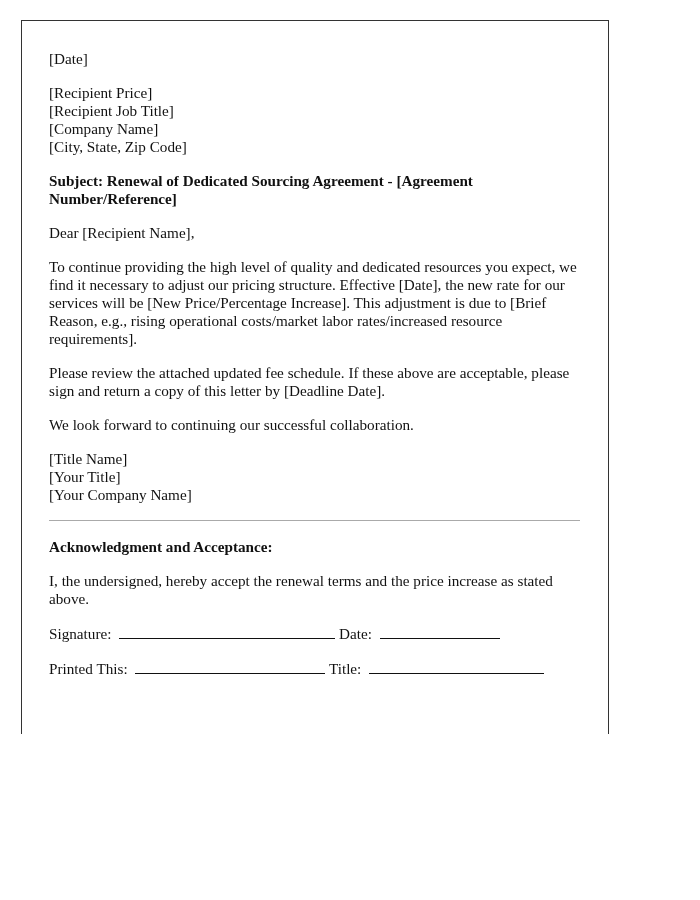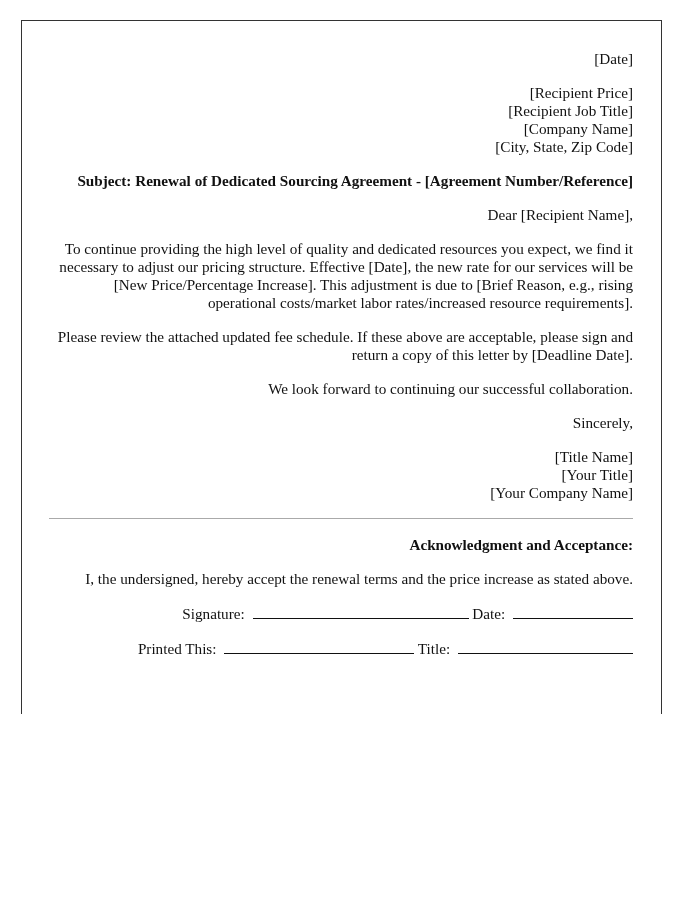--- a/index.html
+++ b/index.html
@@ -18,27 +18,26 @@
     .page-clip {
       position: absolute;
       left: 21px;
       top: 20px;
       width: 641px;
       height: 782px;
       overflow: hidden;
     }
     .page {
       box-sizing: border-box;
-      width: 641px;
+      width: 588px;
       border: 1px solid #333333;
       border-bottom: none;
       padding: 29px 28px 40px 27px;
       font-size: 15.2px;
       line-height: 18px;
-      text-align: right;
     }
     .page p {
       margin: 0 0 16px 0;
     }
     .block {
       margin: 0 0 16px 0;
     }
     .block div {
       line-height: 18px;
     }
@@ -83,21 +82,20 @@
     </div>
 
     <p class="bold">Subject: Renewal of Dedicated Sourcing Agreement - [Agreement Number/Reference]</p>
 
     <p>Dear [Recipient Name],</p>
 
     <p>To continue providing the high level of quality and dedicated resources you expect, we find it necessary to adjust our pricing structure. Effective [Date], the new rate for our services will be [New Price/Percentage Increase]. This adjustment is due to [Brief Reason, e.g., rising operational costs/market labor rates/increased resource requirements].</p>
     <p>Please review the attached updated fee schedule. If these above are acceptable, please sign and return a copy of this letter by [Deadline Date].</p>
     <p>We look forward to continuing our successful collaboration.</p>
 
-    <p>Sincerely,</p>
 
     <div class="block" style="margin-bottom:0;">
       <div>[Title Name]</div>
       <div>[Your Title]</div>
       <div>[Your Company Name]</div>
     </div>
 
     <hr class="divider">
 
     <p class="bold">Acknowledgment and Acceptance:</p>

